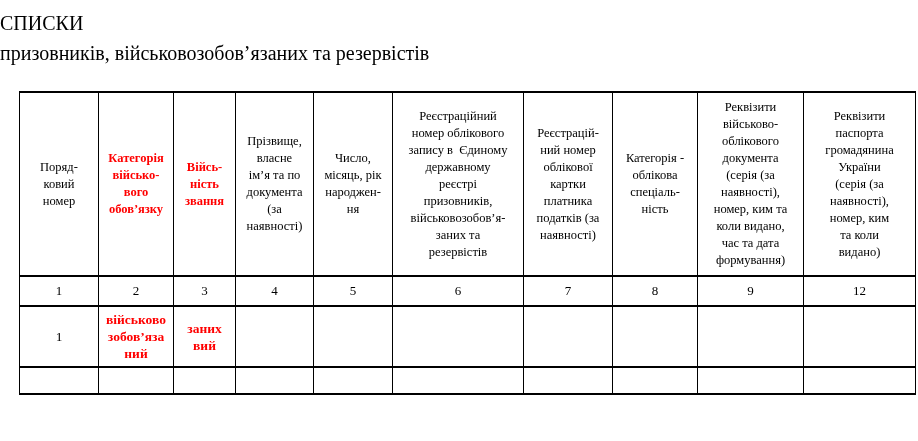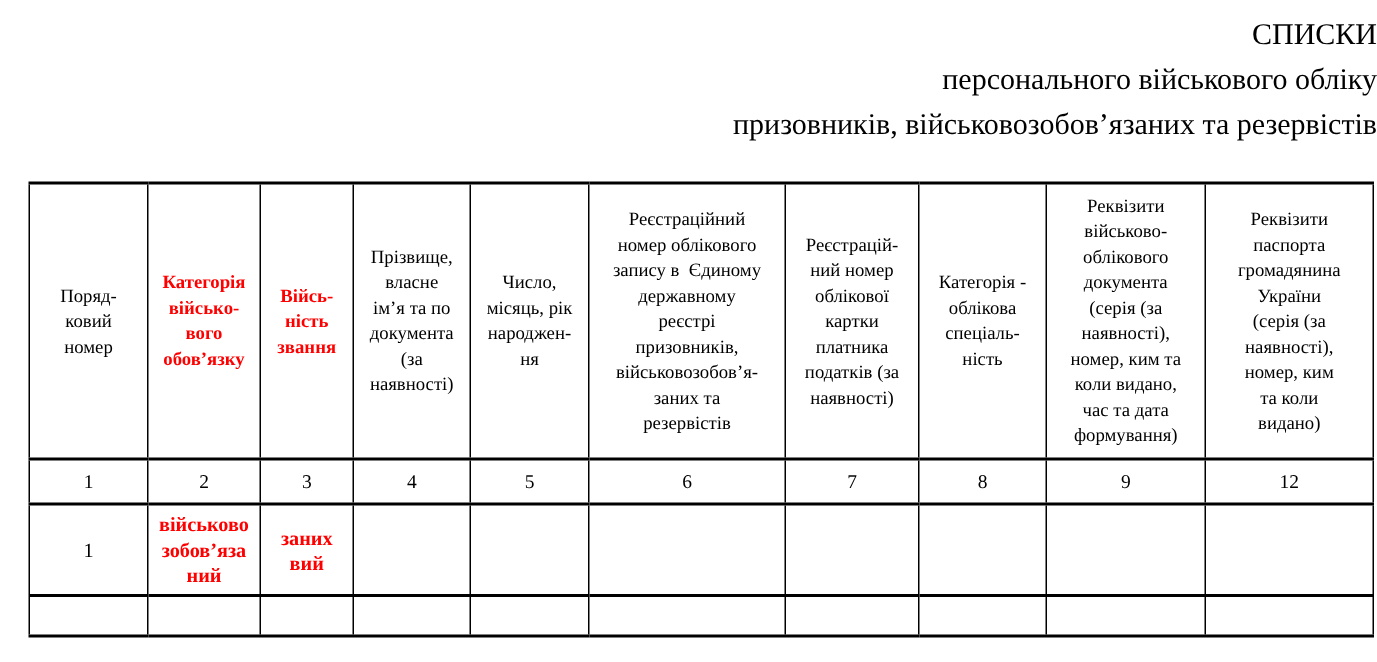--- a/index.html
+++ b/index.html
@@ -7,21 +7,21 @@
   html, body { background: #fff; }
   body {
     width: 918px; height: 441px;
     font-family: "Liberation Serif", "DejaVu Serif", serif;
     color: var(--ink);
     background: var(--paper);
     overflow: hidden;
   }
   .page { width: 918px; height: 441px; position: relative; }
 
-  .title-block { padding-top: 8px; text-align: right; }
+  .title-block { padding-top: 8px; text-align: left; }
   .title-line { font-size: 20px; line-height: 30px; white-space: pre-wrap; }
 
   table.register {
     border-collapse: collapse;
     table-layout: fixed;
     margin: 23px 0 0 19px;
     width: 896px;
   }
   td {
     border-left: 1px solid #000;
@@ -44,21 +44,20 @@
   tr.empty-row td { font-size: 13px; }
   .red { color: var(--accent); font-weight: bold; }
 </style>
 </head>
 <body>
 
 <div class="page">
 
   <div class="title-block">
     <div class="title-line">СПИСКИ</div>
-    <div class="title-line">персонального військового обліку</div>
     <div class="title-line">призовників, військовозобов’язаних та резервістів</div>
   </div>
 
   <table class="register">
     <colgroup>
       <col style="width:79px">
         <col style="width:75px">
         <col style="width:62px">
       <col style="width:78px">
         <col style="width:79px">

